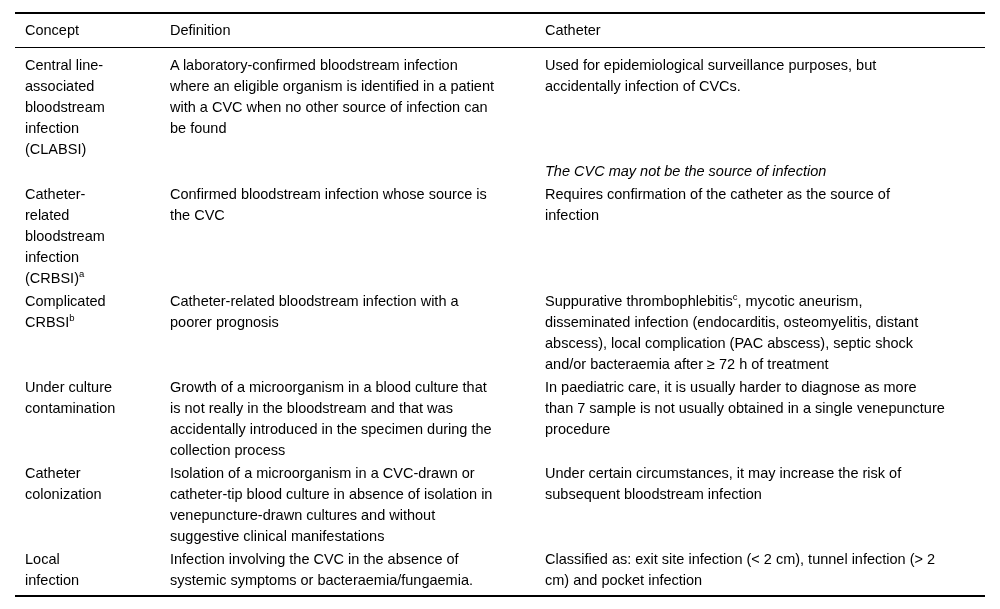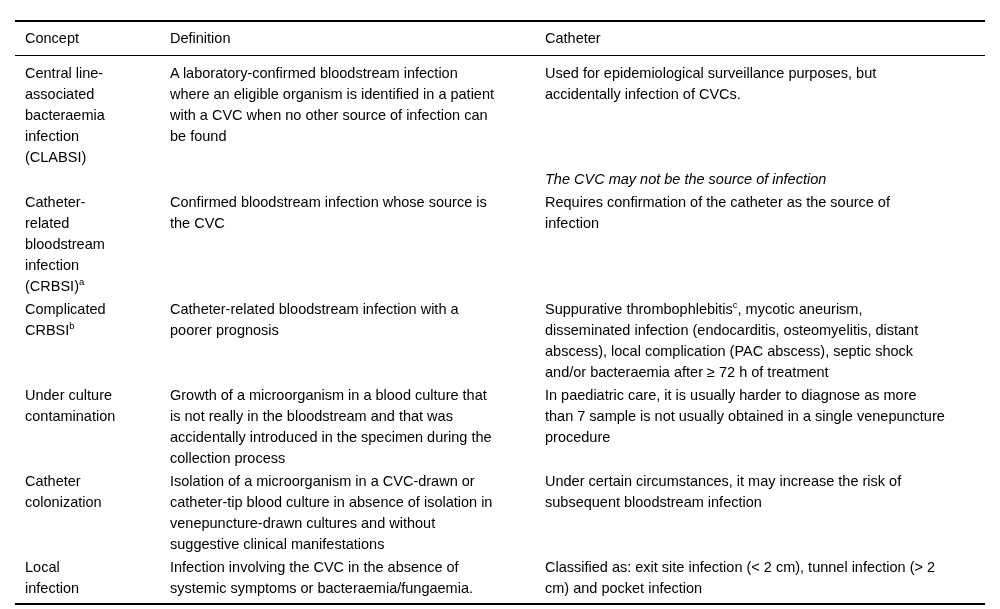--- a/index.html
+++ b/index.html
@@ -15,21 +15,21 @@
   }
   .page {
     position: relative;
     width: 1000px;
     height: 609px;
     background: #ffffff;
   }
   table.def-table {
     position: absolute;
     left: 15px;
-    top: 20px;
+    top: 12px;
     width: 970px;
     border-collapse: collapse;
     table-layout: fixed;
     border-top: 2px solid #000;
     border-bottom: 2px solid #000;
   }
   col.c1 { width: 155px; }
   col.c2 { width: 375px; }
   col.c3 { width: 440px; }
 
@@ -82,21 +82,21 @@
         <th class="h-concept">Concept</th>
         <th class="h-definition">Definition</th>
         <th class="h-comments">Catheter</th>
       </tr>
     </thead>
     <tbody>
 
       <tr>
         <td class="col-concept"><span class="concept-text">Central line-
 associated
-bacteraemia
+bloodstream
 infection
 (CLABSI)</span></td>
         <td class="col-definition">A laboratory-confirmed bloodstream infection where an eligible organism is identified in a patient with a CVC when no other source of infection can be found</td>
         <td class="col-comments">
           <p class="comment">Used for epidemiological surveillance purposes, but accidentally infection of CVCs.</p>
           <p class="comment comment-spaced">The CVC may not be the source of infection</p>
         </td>
       </tr>
 
       <tr>

